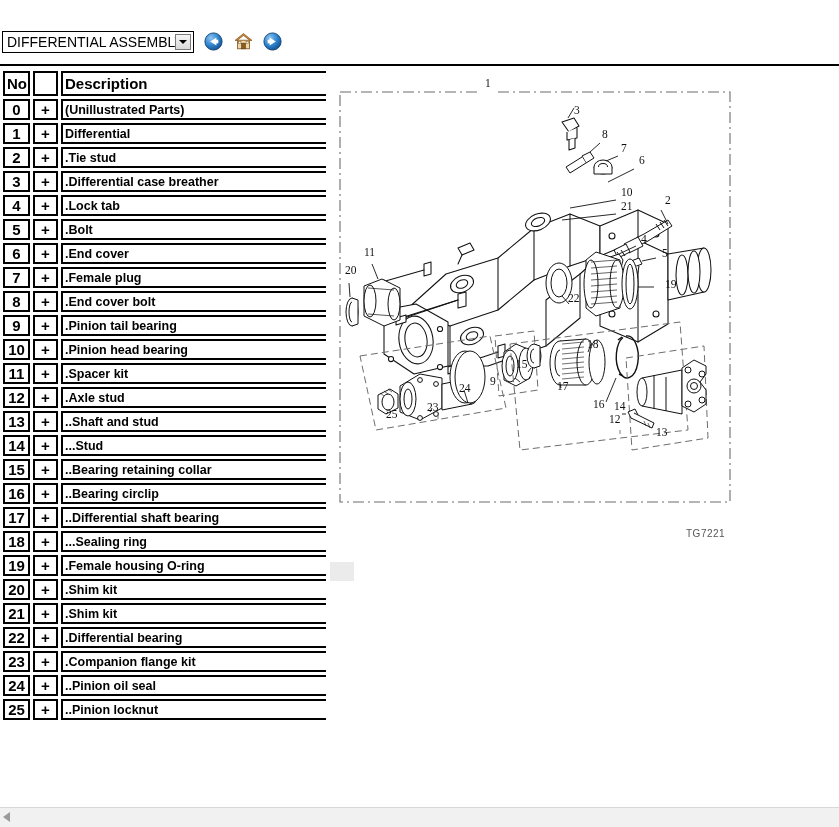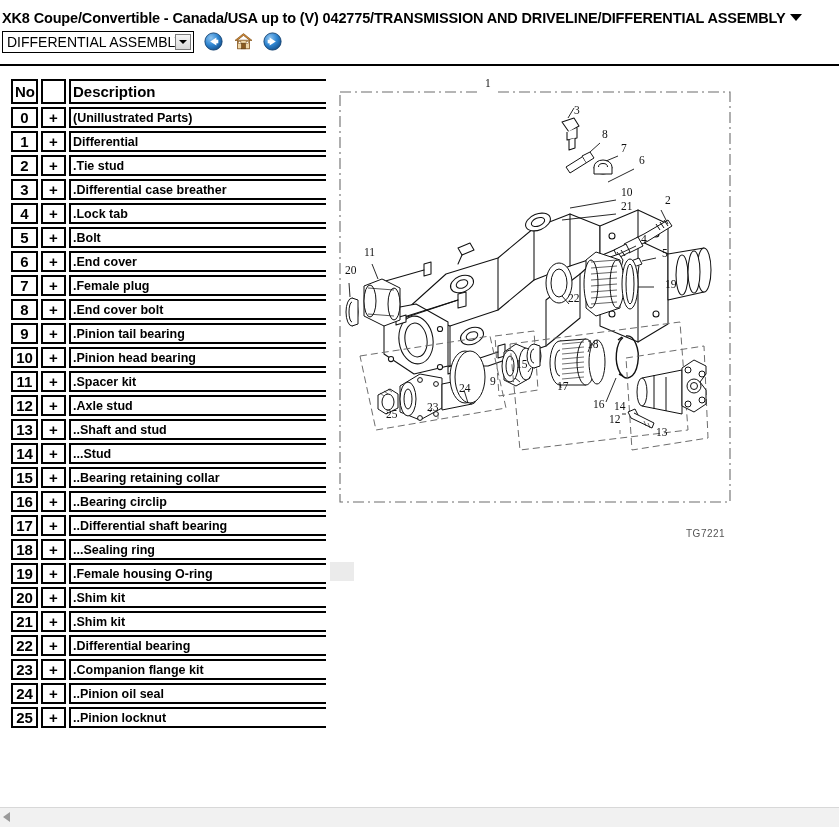--- a/index.html
+++ b/index.html
@@ -108,21 +108,21 @@
   #parts-panel {
     position: absolute;
     left: 0; top: 68px;
     width: 330px;
     height: 740px;
     overflow: hidden;
   }
   #parts-table {
     border-collapse: separate;
     border-spacing: 3px 3px;
-    margin: 8px;
+    margin: 0;
     table-layout: fixed;
     width: 325px;
   }
   #parts-table td, #parts-table th {
     border: 2px solid #000;
     background: #fff;
     height: 19px;
     padding: 0 2px;
     font-size: 13px;
     font-weight: bold;
@@ -199,23 +199,20 @@
     letter-spacing: 0.5px;
   }
 
   .cnum { font-size: 11.5px; fill: #111; font-family: "Liberation Serif", serif; }
 </style>
 </head>
 <body>
 
 <div id="header-bar">
 
-  <div id="breadcrumb-row">
-    <span id="breadcrumb-text">XK8 Coupe/Convertible - Canada/USA up to (V) 042775/TRANSMISSION AND DRIVELINE/DIFFERENTIAL ASSEMBLY</span><span id="breadcrumb-caret"></span>
-  </div>
 
   <div id="toolbar-row">
 
     <div id="assembly-select">
       <span id="assembly-select-label">DIFFERENTIAL ASSEMBLY</span>
       <span id="assembly-select-arrow"></span>
     </div>
 
     <span class="navbtn">
       <svg width="19" height="19" viewBox="0 0 19 19">

